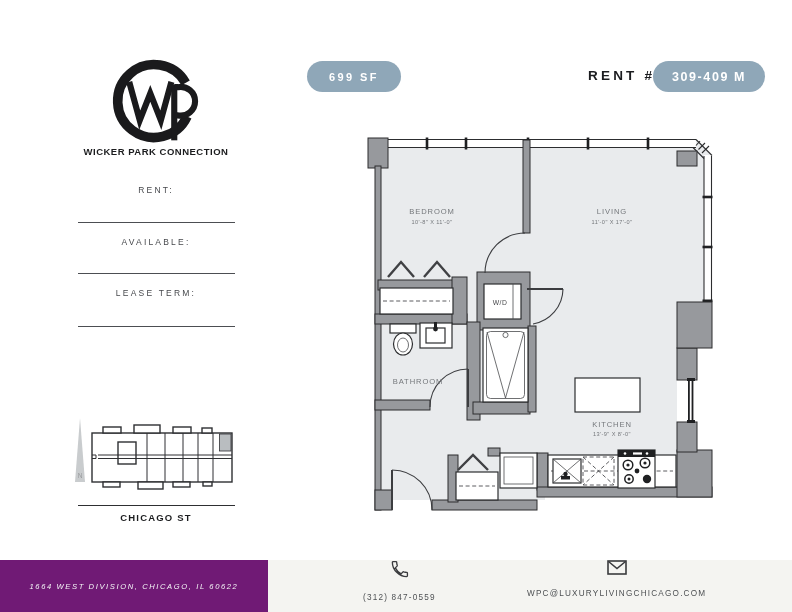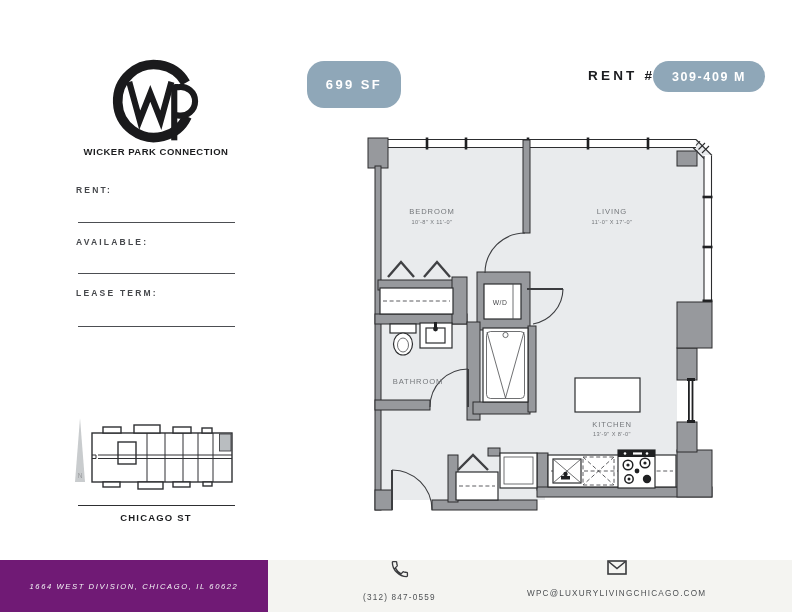--- a/index.html
+++ b/index.html
@@ -4,32 +4,32 @@
 <style>
   * { margin:0; padding:0; box-sizing:border-box; }
   body { background:#ffffff; font-family:"Liberation Sans", sans-serif; }
   #page { position:relative; width:792px; height:612px; background:#ffffff; overflow:hidden; }
 
   
   .pill { position:absolute; display:flex; align-items:center; justify-content:center;
           border-radius:17px; color:#ffffff; font-weight:bold; }
   .pill-blue { background:#8FA7B8; }
   .pill-outline { background:#ffffff; border:1.6px solid #222326; color:#1c1d20; }
-  #sf-badge   { left:307px; top:61px; width:94px;  height:47px; font-size:13px; letter-spacing:2.4px; }
+  #sf-badge   { left:307px; top:61px; width:94px;  height:31px; font-size:11px; letter-spacing:2.4px; }
   #bb-badge   { left:424px; top:62px; width:146px; height:29px; font-size:8px;  letter-spacing:1.2px; }
   #unit-label { position:absolute; left:588px; top:68px; font-size:13.5px; font-weight:bold;
                 letter-spacing:3.2px; color:#1b1c1f; }
   #unit-badge { left:653px; top:61px; width:112px; height:31px; font-size:12.5px; letter-spacing:1.6px; }
 
   
   #logo { position:absolute; left:92px; top:56px; }
   #brand-name { position:absolute; left:40px; top:146px; width:232px; text-align:center;
                 font-size:9.5px; font-weight:bold; letter-spacing:0.5px; color:#1b1c1e; }
-  .field-label { position:absolute; width:160px; left:76px; font-size:8.5px;
-                 letter-spacing:2.2px; color:#46484c; font-weight:700; }
+  .field-label { position:absolute; width:160px; left:76px; text-align:center; font-size:8.5px;
+                 letter-spacing:2.2px; color:#46484c; font-weight:400; }
   .field-line  { position:absolute; left:78px; width:157px; border-top:1.6px solid #4c4e52; }
   #f0-label{top:185px} #f0-line{top:222px}
   #f1-label{top:237px} #f1-line{top:273px}
   #f2-label{top:288px} #f2-line{top:326px}
 
   #sitemap { position:absolute; left:70px; top:414px; }
   #division-line { position:absolute; left:78px; top:505px; width:157px; border-top:1.6px solid #2e2f32; }
   #division-label { position:absolute; left:76px; top:512px; width:160px; text-align:center;
                     font-size:9.5px; font-weight:bold; letter-spacing:1.2px; color:#1b1c1e; }
 

